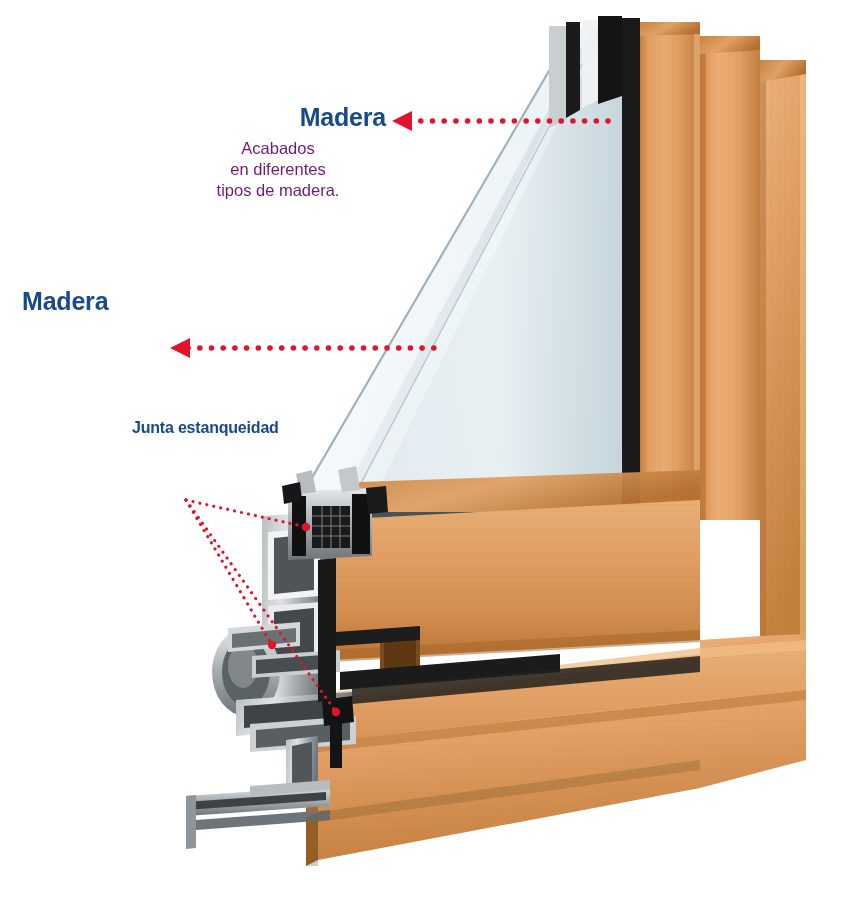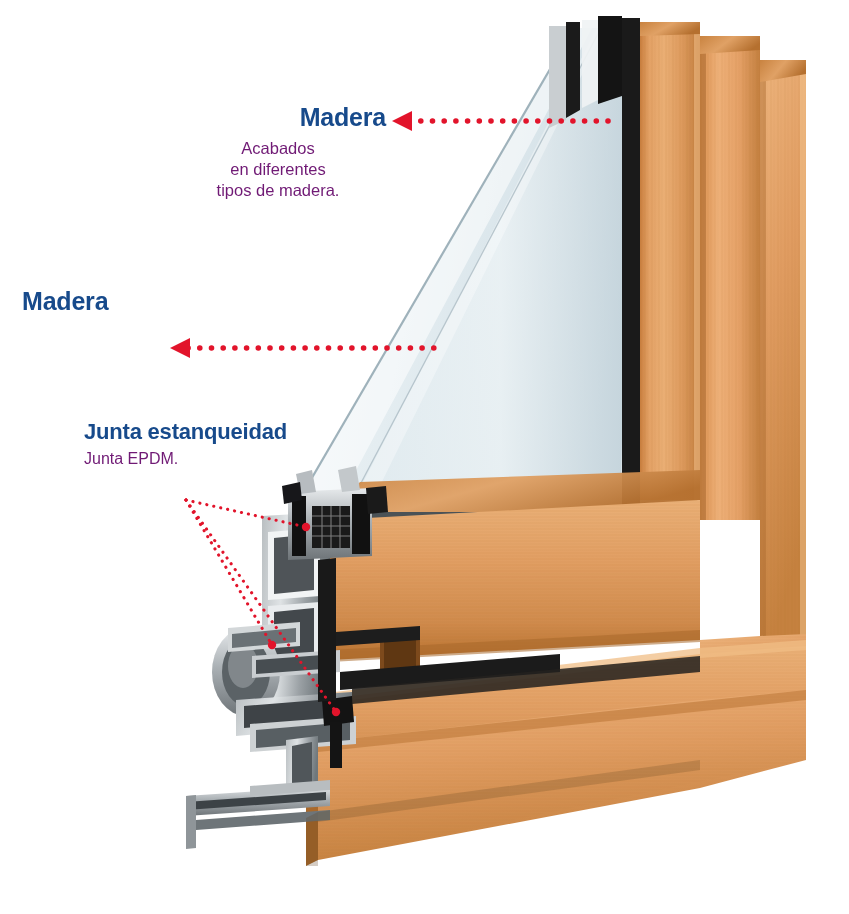--- a/index.html
+++ b/index.html
@@ -27,21 +27,21 @@
 
   #callout-madera{left:170px;top:104px;width:216px;text-align:right;}
   #callout-madera .c-title{font-size:25px;display:block;}
   #callout-madera .c-body{font-size:16.5px;display:block;margin-top:7px;text-align:center;}
 
   #callout-vidrio{left:22px;top:288px;width:160px;text-align:left;}
   #callout-vidrio .c-title{font-size:25px;display:block;}
   #callout-vidrio .c-body{font-size:16.5px;display:block;margin-top:6px;text-align:left;}
 
   #callout-junta{left:84px;top:420px;width:230px;text-align:left;}
-  #callout-junta .c-title{font-size:22px;display:block;}
+  #callout-junta .c-title{font-size:16px;display:block;margin-left:48px;}
   #callout-junta .c-body{font-size:16px;display:block;margin-top:6px;}
 
   
   svg.layer{position:absolute;left:0;top:0;width:849px;height:914px;overflow:visible;}
   #art{z-index:1;}
   #leaders{z-index:5;pointer-events:none;}
   .callout{z-index:6;}
 </style>
 </head>
 <body>
@@ -301,16 +301,15 @@
 tipos de madera.</span>
   </div>
 
   <div class="callout" id="callout-vidrio">
     <span class="c-title">Madera</span>
   </div>
 
   <div class="callout" id="callout-junta">
     <span class="c-title">Junta
 estanqueidad</span>
-    <span class="c-body">Junta EPDM.</span>
   </div>
 
 </div>
 
 </body></html>

